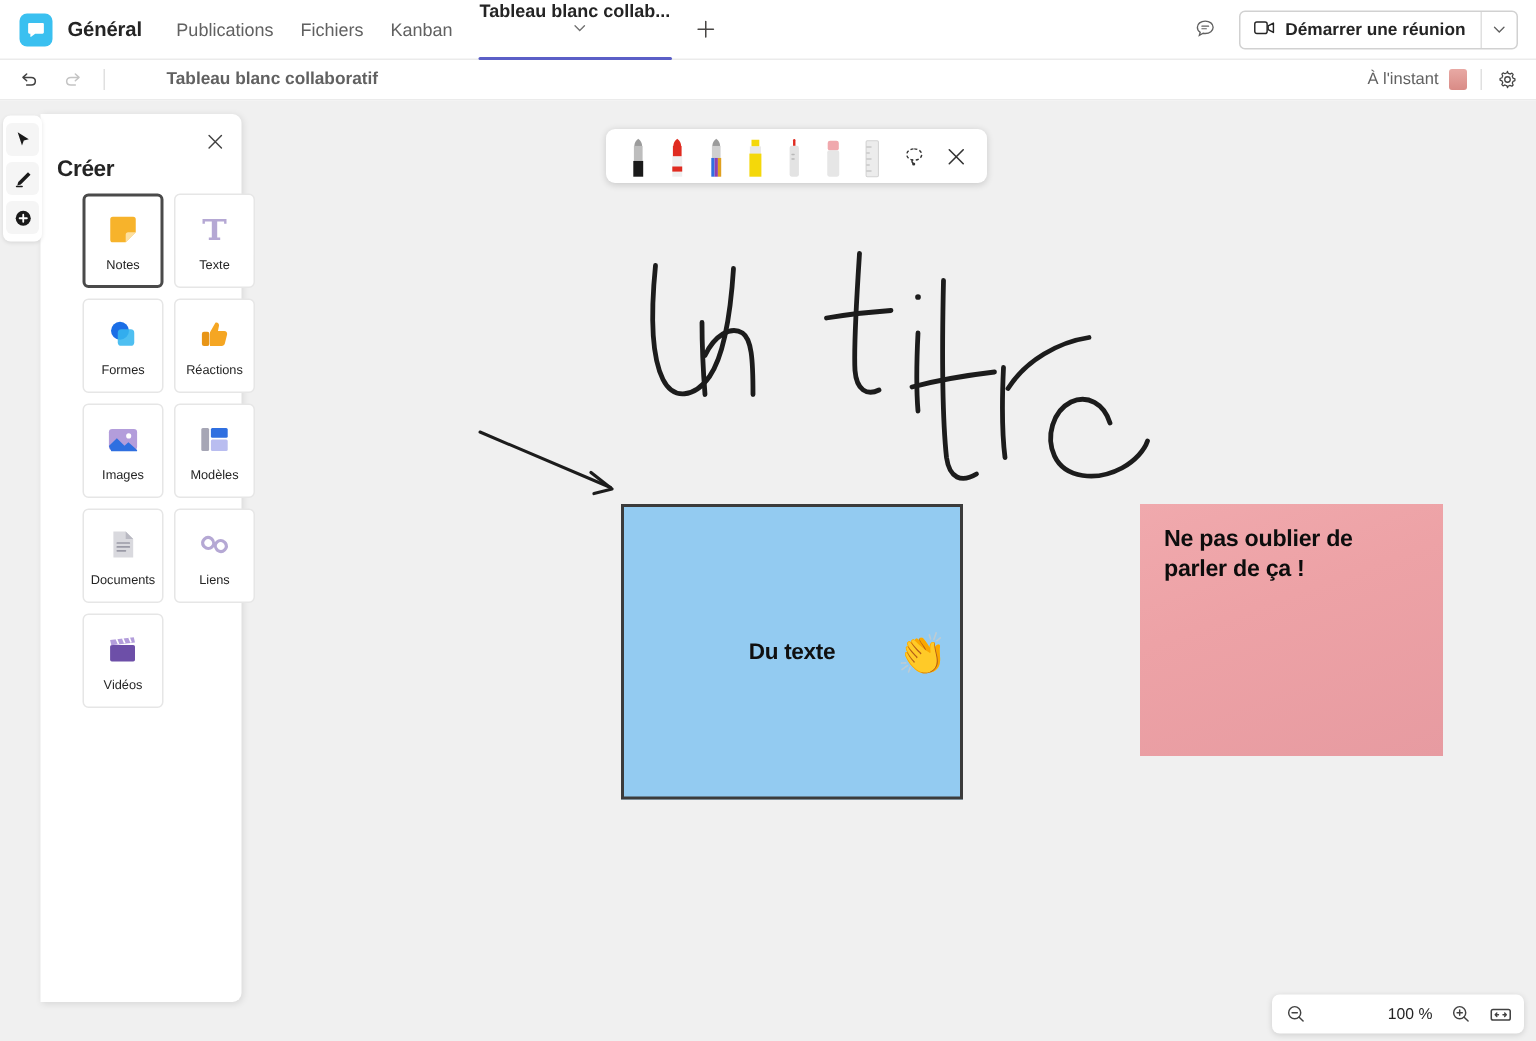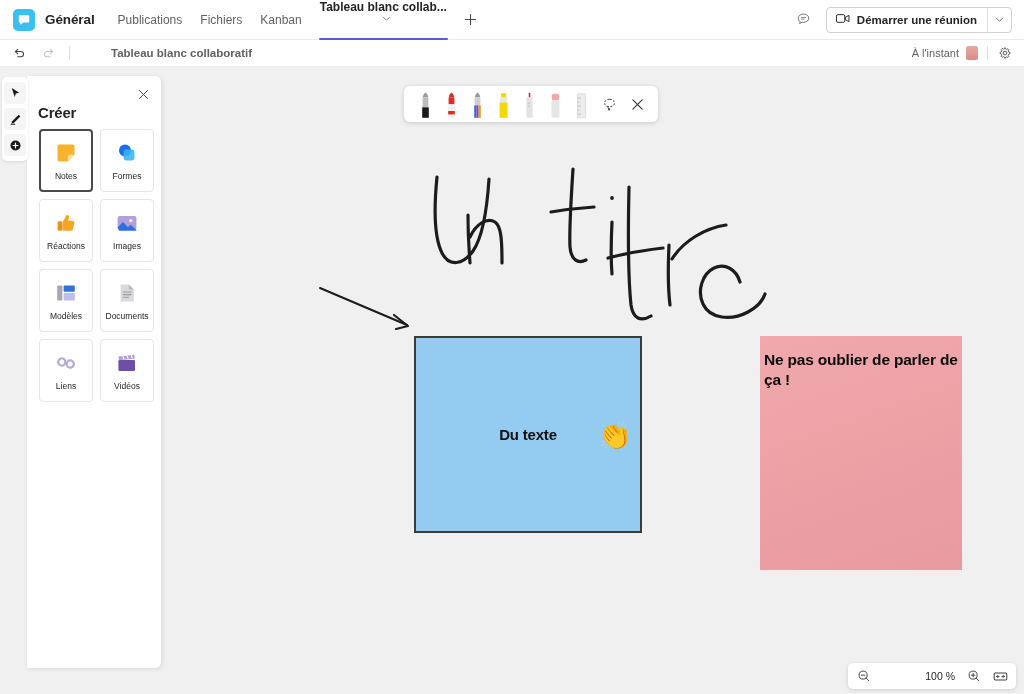--- a/index.html
+++ b/index.html
@@ -126,21 +126,21 @@
   .panel-close {
     position: absolute; top: 9px; right: 9px; width: 18px; height: 18px;
     display: flex; align-items: center; justify-content: center; color: #424242;
   }
   .panel-title {
     font-size: 15px; font-weight: bold; color: #242424;
     margin: 28px 0 8px 5px; letter-spacing: -0.2px;
   }
   .tile-grid {
     display: grid; grid-template-columns: 54px 54px; gap: 7px;
-    margin-left: 6px;
+    margin-left: 22px;
   }
   .tile {
     width: 54px; height: 63px; border: 1px solid #e6e6e6; border-radius: 4px;
     background: #fff; display: flex; flex-direction: column;
     align-items: center; justify-content: center; gap: 5px;
   }
   .tile.selected { border: 2px solid #4a4a4a; }
   .tile-label { font-size: 8.5px; color: #242424; }
   .tile-ico { width: 26px; height: 26px; display: flex; align-items: center; justify-content: center; }
 
@@ -167,23 +167,23 @@
     background: #93cbf1; border: 2px solid #3b3b3b;
     display: flex; align-items: center; justify-content: center;
   }
   .note-blue-text {
     font-size: 15px; font-weight: bold; color: #101010; letter-spacing: -0.2px;
   }
   .note-emoji {
     position: absolute; right: 8px; top: 85px; font-size: 27px; line-height: 1;
   }
   .note-pink {
-    position: absolute; left: 760px; top: 269px; width: 202px; height: 234px;
+    position: absolute; left: 760px; top: 269px; width: 202px; height: 168px;
     background: linear-gradient(160deg, #f0a9ad 0%, #eda2a6 40%, #e79ba1 100%);
-    padding: 14px 4px;
+    padding: 14px 16px;
   }
   .note-pink-text {
     font-size: 15.5px; font-weight: bold; color: #0d0d0d;
     line-height: 1.28; letter-spacing: -0.2px;
   }
 
   
   .zoombar {
     position: absolute; right: 8px; bottom: 5px; height: 26px;
     background: #ffffff; border-radius: 5px;
@@ -355,20 +355,28 @@
         <div class="tile selected">
           <div class="tile-ico">
             <svg width="24" height="24" viewBox="0 0 24 24">
               <path d="M3.5 5.2a1.7 1.7 0 011.7-1.7h13.6a1.7 1.7 0 011.7 1.7v8.6l-6.7 6.7H5.2a1.7 1.7 0 01-1.7-1.7z" fill="#f7b32b"></path>
               <path d="M20.5 13.8l-6.7 6.7v-5a1.7 1.7 0 011.7-1.7z" fill="#fde0a0"></path>
             </svg>
           </div>
           <div class="tile-label">Notes</div>
         </div>
 
+        <div class="tile">
+          <div class="tile-ico">
+            <svg width="24" height="24" viewBox="0 0 24 24">
+              <path d="M4 5h16v3.2h-1.6V6.6h-4.6v10.8h2V19H8.2v-1.6h2V6.6H5.6v1.6H4z" fill="#b5a8d4"></path>
+            </svg>
+          </div>
+          <div class="tile-label">Texte</div>
+        </div>
 
         <div class="tile">
           <div class="tile-ico">
             <svg width="24" height="24" viewBox="0 0 24 24">
               <circle cx="10" cy="9.5" r="6" fill="#1b6ee6"></circle>
               <rect x="8.5" y="8.5" width="11" height="11" rx="2.4" fill="#35b6ef" opacity="0.88"></rect>
             </svg>
           </div>
           <div class="tile-label">Formes</div>
         </div>

